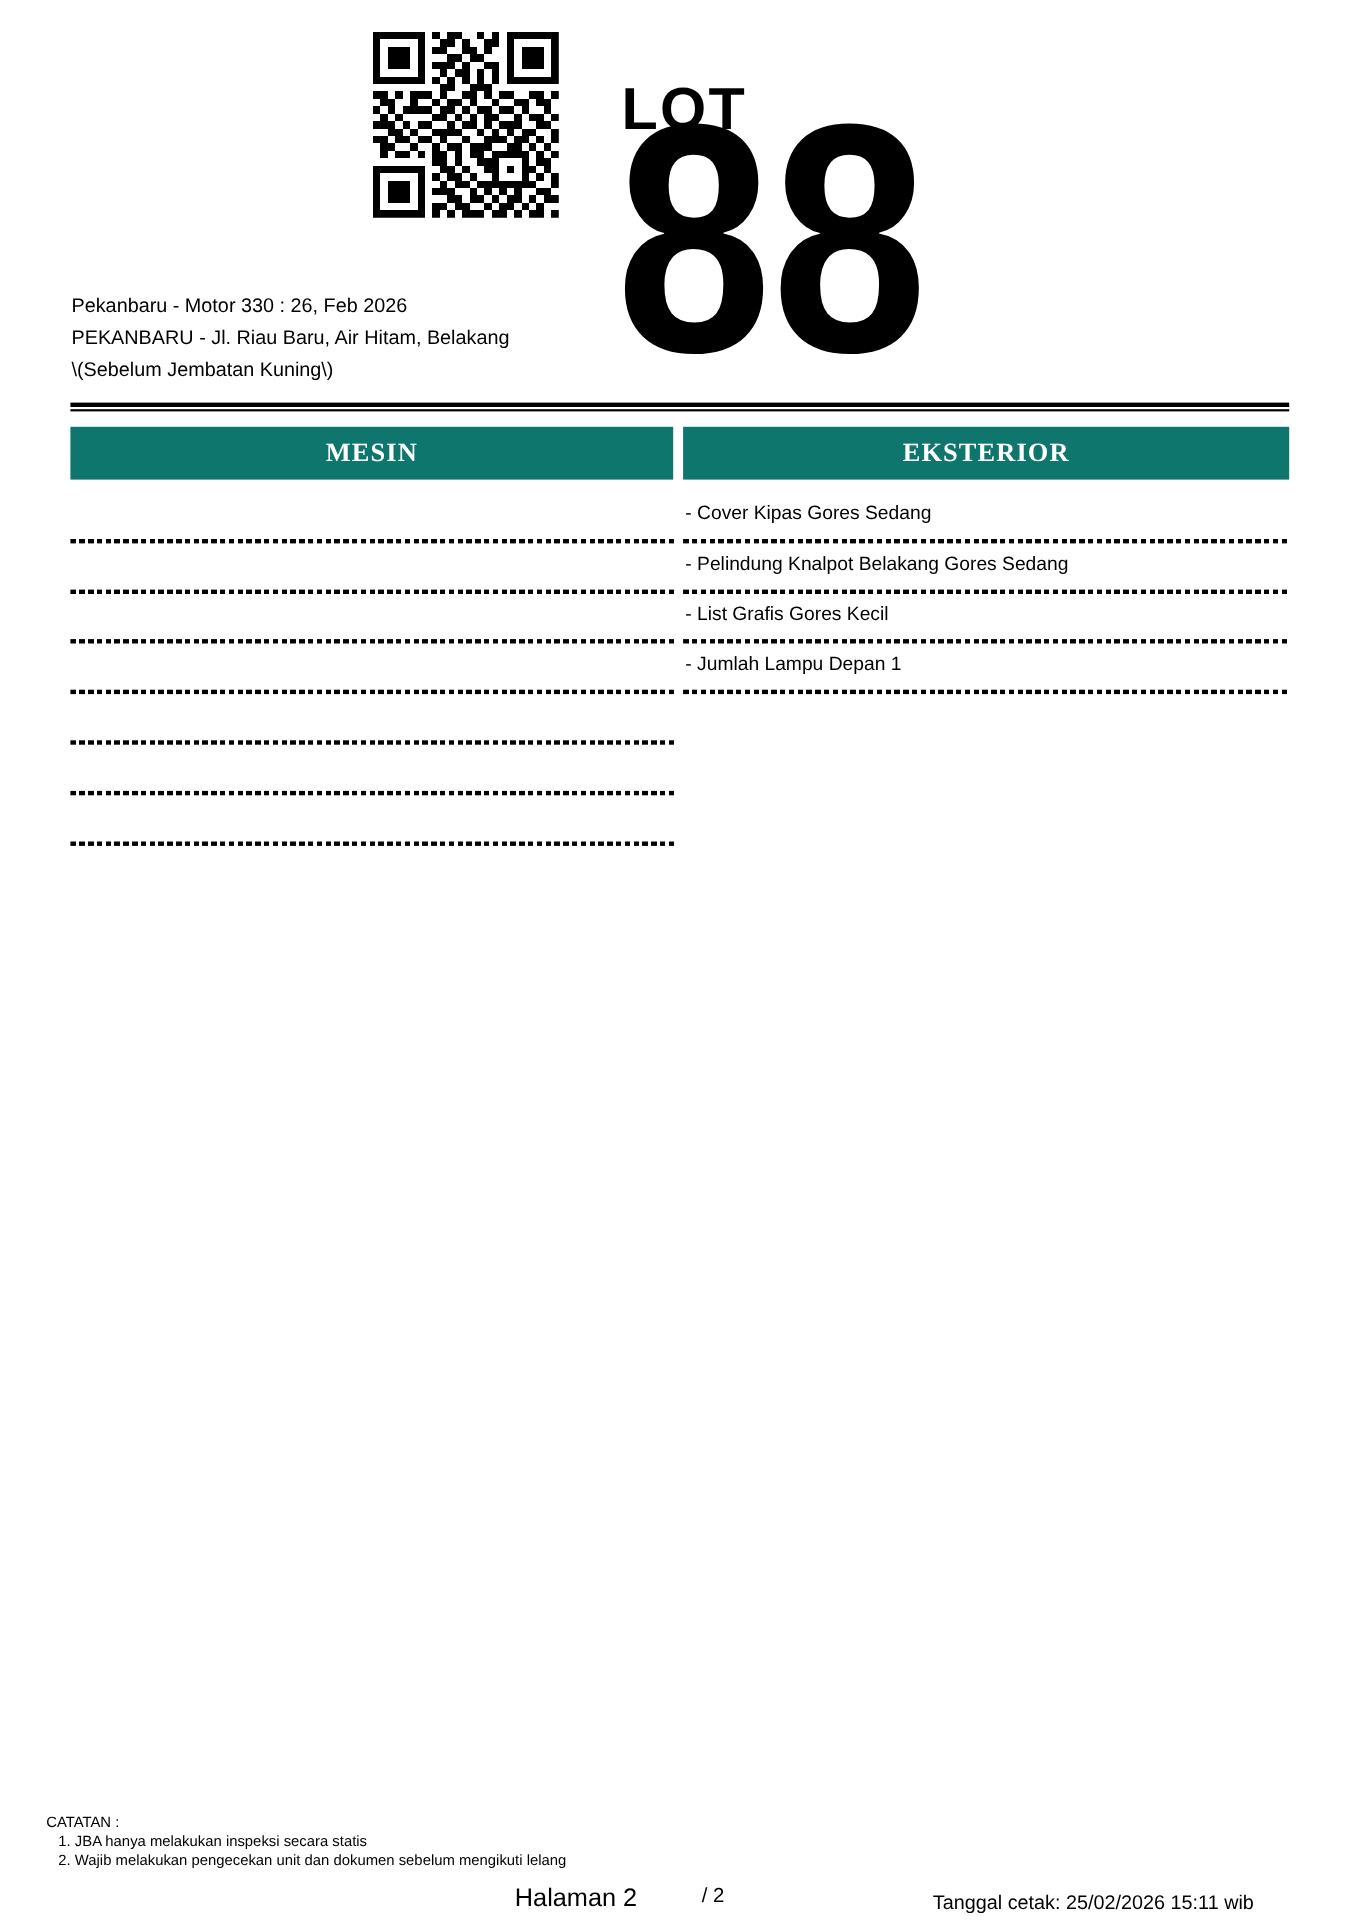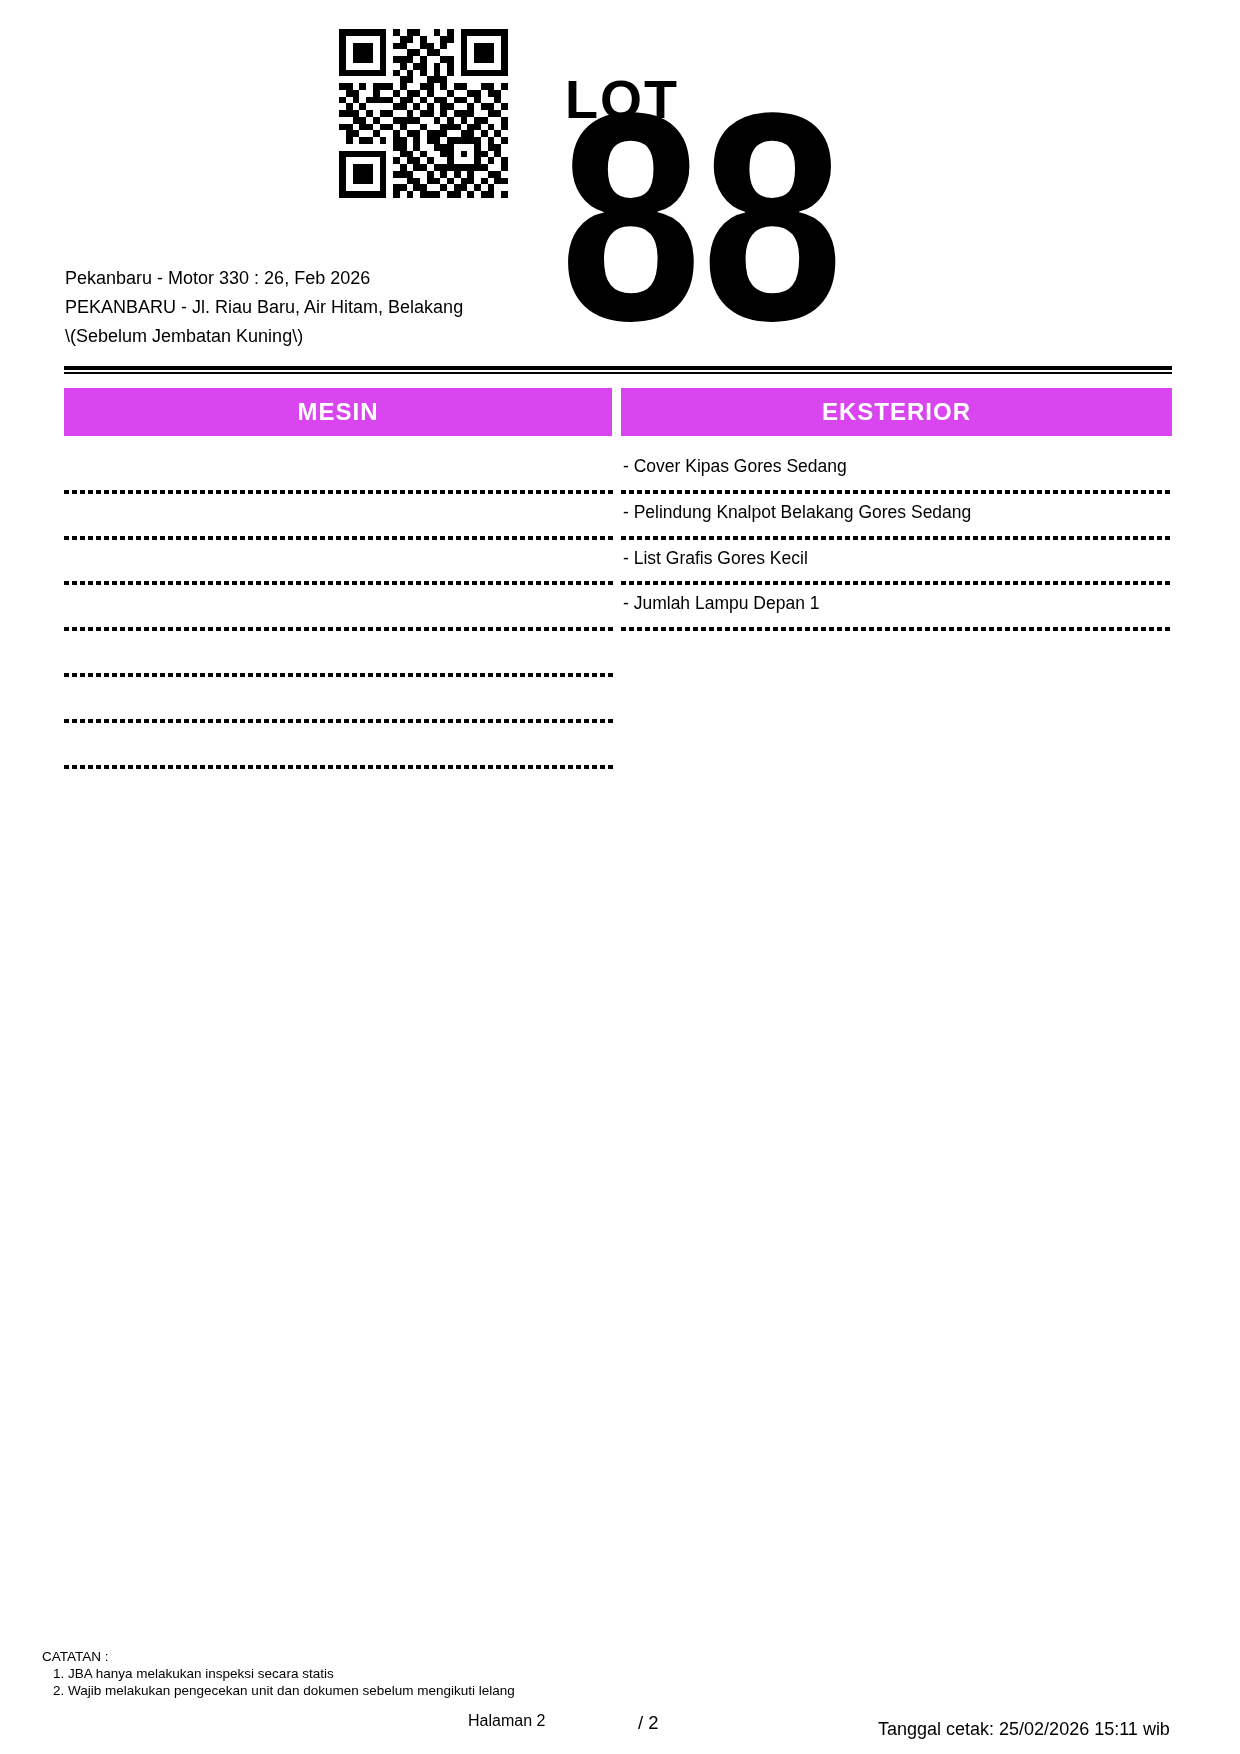--- a/index.html
+++ b/index.html
@@ -41,23 +41,23 @@
   #double-rule {
     left: 64px; top: 366px; width: 1108px;
     height: 2px;
     border-top: 4px solid #000;
     border-bottom: 2px solid #000;
   }
 
   
   .section-bar {
     top: 388px; height: 48px;
-    background: #d946ef; color: #fff;
+    background: #0f766e; color: #fff;
     display: flex; align-items: center; justify-content: center;
-    font-size: 24px; font-weight: bold; letter-spacing: 1px;
+    font-size: 24px; font-weight: bold; letter-spacing: 1px; font-family: Liberation Serif, serif;
   }
   #bar-mesin { left: 64px; width: 548px; }
   #bar-eksterior { left: 621px; width: 551px; }
 
   
   .col-rows { top: 448px; }
   #col-left  { left: 64px;  width: 550px; }
   #col-right { left: 621px; width: 551px; }
   .row { position: relative; height: 45.8px; }
   .row .item-text {
@@ -72,23 +72,23 @@
 
   
   #notes {
     left: 42px; top: 1649px;
     font-size: 13.5px; line-height: 16.8px;
     white-space: nowrap;
   }
   #notes .note-item { padding-left: 11px; }
 
   
-  #page-number { left: 468px; top: 1712px; font-size: 16px; white-space: nowrap; }
+  #page-number { left: 468px; top: 1712px; font-size: 23px; white-space: nowrap; }
   #page-total  { left: 638px; top: 1712px; font-size: 18.5px; white-space: nowrap; }
-  #print-date  { left: 878px; top: 1719px; font-size: 18px;  white-space: nowrap; }
+  #print-date  { left: 848px; top: 1719px; font-size: 18px;  white-space: nowrap; }
 </style>
 </head>
 <body>
 
 <div id="qr" class="abs">
   <svg viewBox="0 0 25 25" shape-rendering="crispEdges">
       <rect x="0" y="0" width="1" height="1" fill="#000"></rect>
       <rect x="1" y="0" width="1" height="1" fill="#000"></rect>
       <rect x="2" y="0" width="1" height="1" fill="#000"></rect>
       <rect x="3" y="0" width="1" height="1" fill="#000"></rect>

